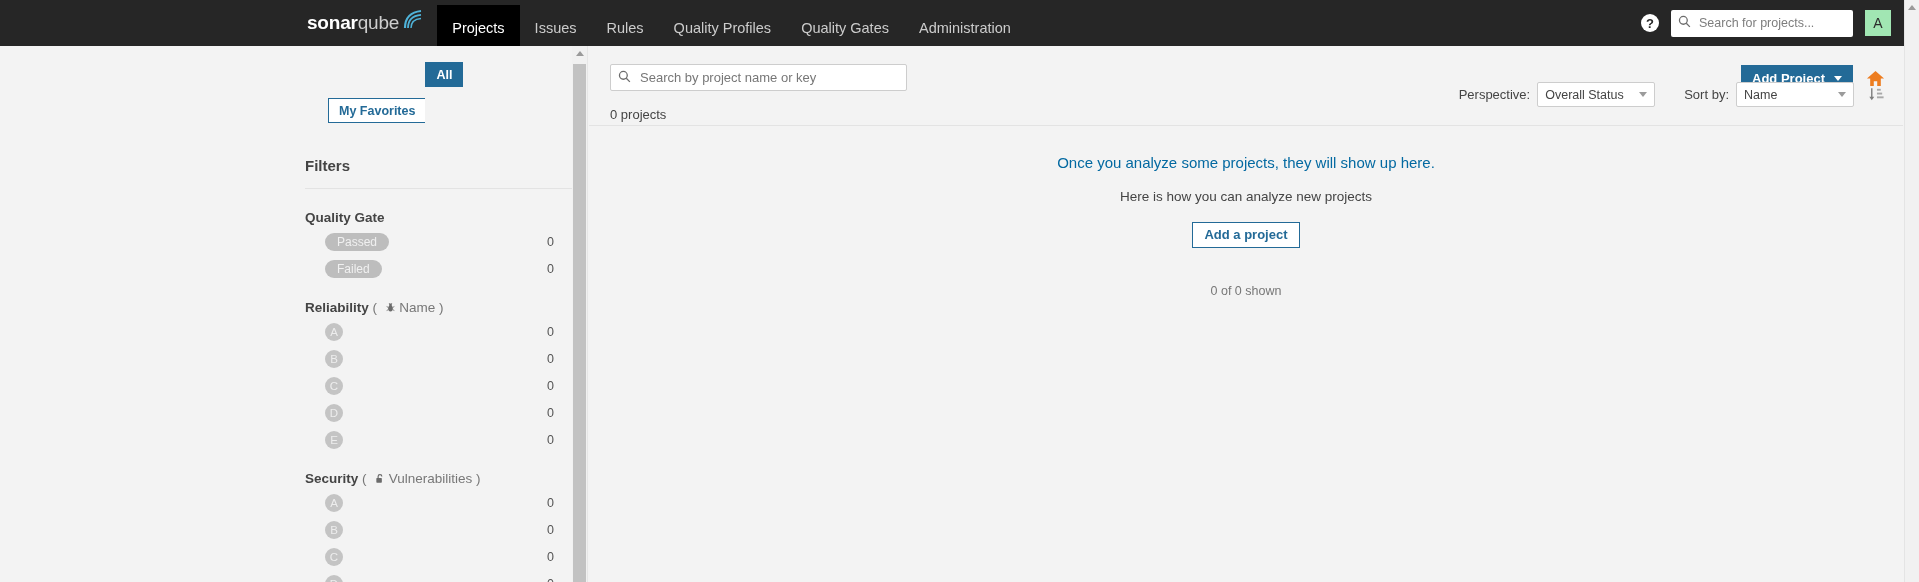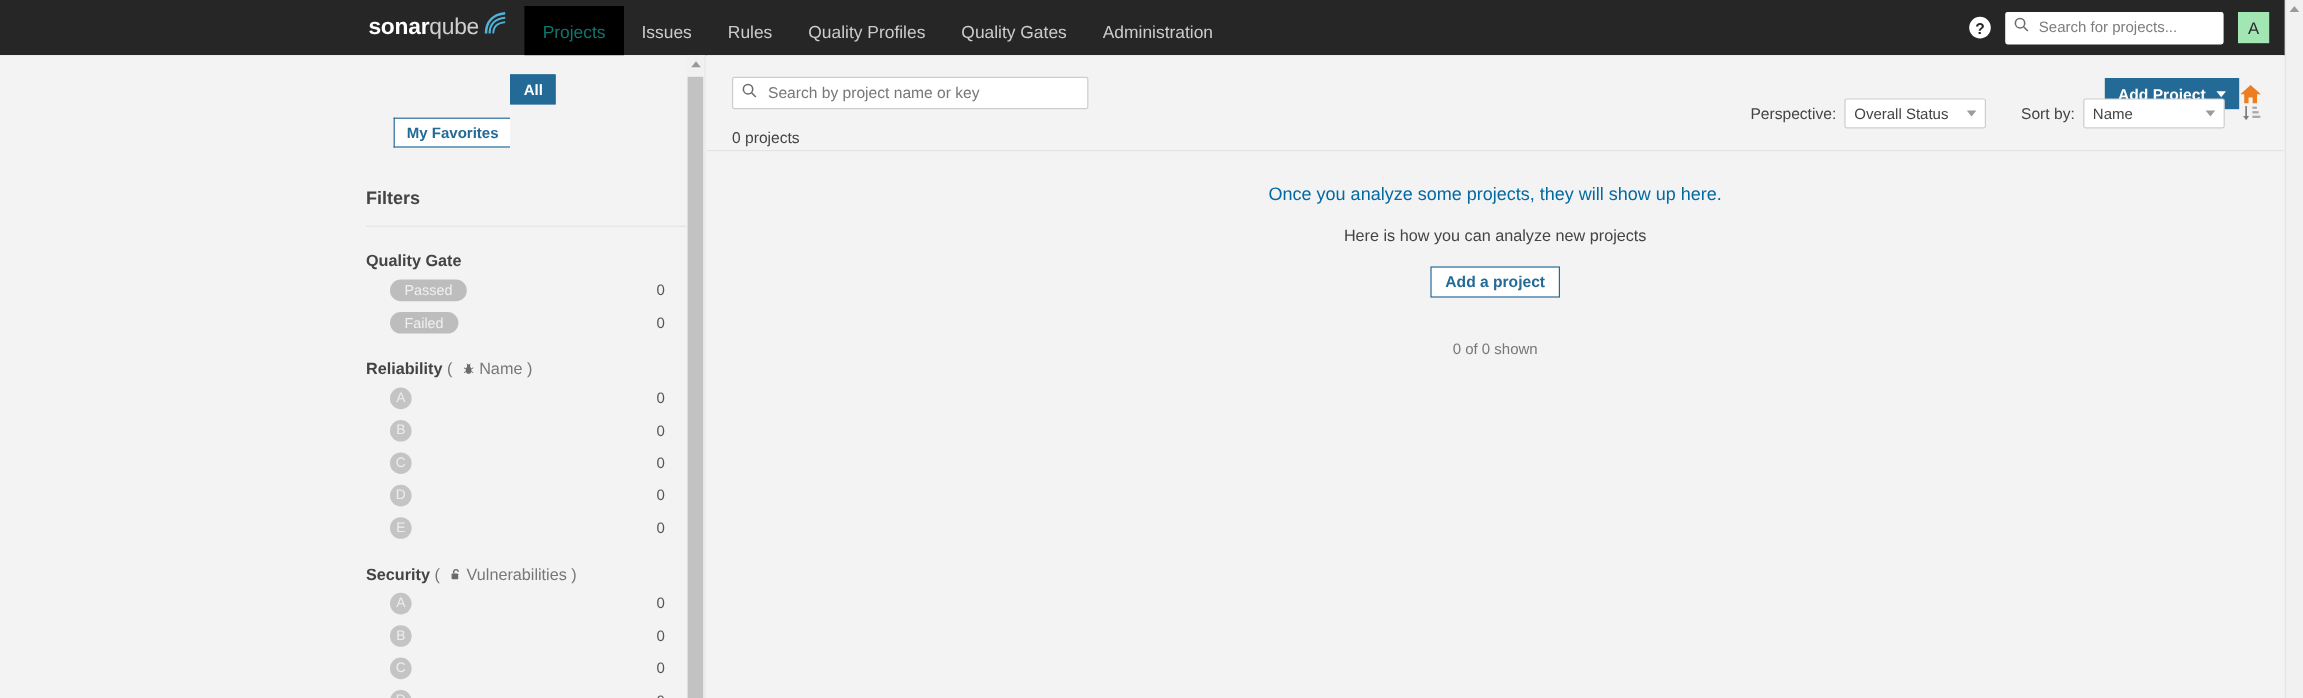--- a/index.html
+++ b/index.html
@@ -34,21 +34,21 @@
   .logo-swoosh { margin-left: 2px; display:inline-block; width:22px; height:22px; position:relative; top:-4px;}
   .nav-item {
     display: flex; align-items: center;
     padding: 0 15px;
     font-size: 14.5px;
     color: #ccc;
     height: 46px;
     cursor: pointer;
     white-space: nowrap;
   }
-  .nav-item.active { background: #000; color: #0f766e; }
+  .nav-item.active { background: #000; color: #ffffff; }
 
   .nav-right {
     position: absolute; right: 14px; top: 0;
     height: 46px; display: flex; align-items: center; gap: 12px;
   }
   .help-icon {
     width: 18px; height: 18px; border-radius: 50%;
     background: #fff; color: #262626;
     font-size: 13px; font-weight: bold;
     display: flex; align-items: center; justify-content: center;
@@ -170,21 +170,21 @@
   .main-search .sicon { margin-right: 7px; flex: none; }
   .main-search input {
     border: none; outline: none; width: 100%;
     font-size: 13px; color: #555; background: transparent;
     font-family: "Liberation Sans", sans-serif;
   }
   .main-search input::placeholder { color: #777; }
 
   .add-project-area {
     position: absolute; right: 18px; top: 19px;
-    display: flex; align-items: center; gap: 0;
+    display: flex; align-items: center; gap: 13px;
   }
   .btn-add-project {
     background: #236a97; color: #fff;
     border: none; height: 26px; padding: 0 11px;
     font-size: 13px; font-weight: bold; cursor: pointer;
     display: flex; align-items: center; gap: 9px;
     font-family: "Liberation Sans", sans-serif;
   }
   .caret-down {
     width: 0; height: 0;

